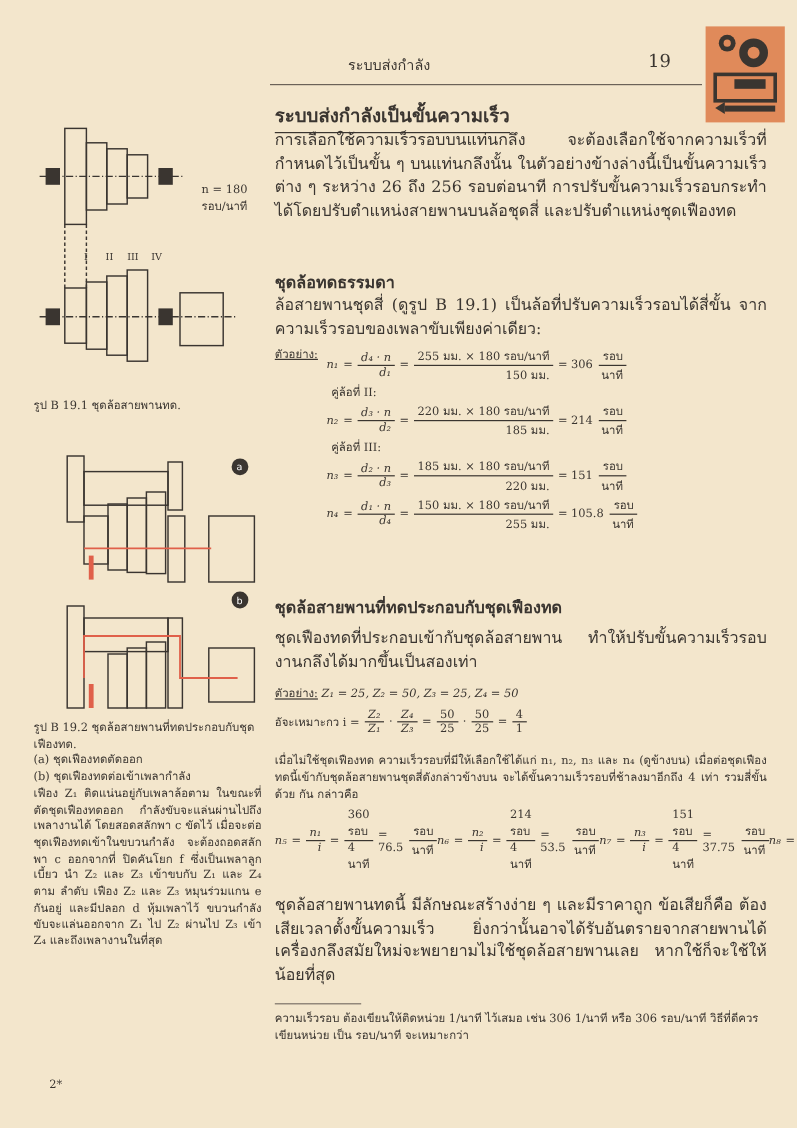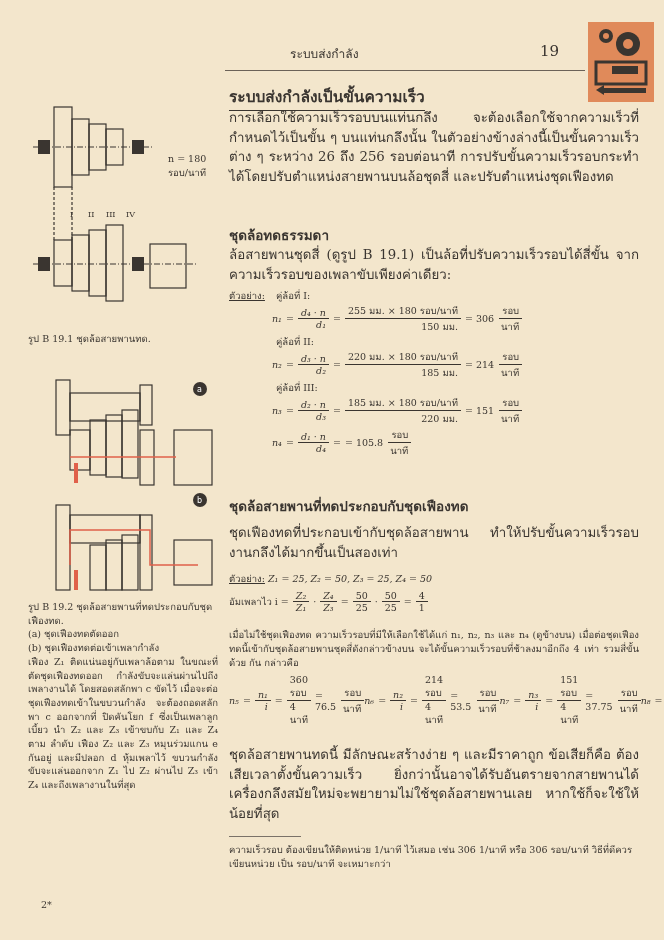--- a/index.html
+++ b/index.html
@@ -45,21 +45,20 @@
 <div class="abs title">ระบบส่งกำลังเป็นขั้นความเร็ว</div>
 <div class="abs body-text" style="top:108px">การเลือกใช้ความเร็วรอบบนแท่นกลึง จะต้องเลือกใช้จากความเร็วที่ กำหนดไว้เป็นขั้น ๆ บนแท่นกลึงนั้น ในตัวอย่างข้างล่างนี้เป็นขั้นความเร็วต่าง ๆ ระหว่าง 26 ถึง 256 รอบต่อนาที การปรับขั้นความเร็วรอบกระทำได้โดยปรับตำแหน่งสายพานบนล้อชุดสี่ และปรับตำแหน่งชุดเฟืองทด</div>
 
 <div class="abs sub" style="top:224px">ชุดล้อทดธรรมดา</div>
 <div class="abs body-text" style="top:245px">ล้อสายพานชุดสี่ (ดูรูป B 19.1) เป็นล้อที่ปรับความเร็วรอบได้สี่ขั้น จากความเร็วรอบของเพลาขับเพียงค่าเดียว:</div>
 
 <div class="abs small ul" style="left:229px;top:289px">ตัวอย่าง:</div>
 
 <div class="abs" style="left:276px;top:289px;width:360px">
   <div>
-    <div class="small">คู่ล้อที่ I:</div>
     <div class="eq" style="margin-left:-4px">
       <i>n₁</i>
         <span>=</span>
       <span class="frac">
           <i class="num">d₄ · n</i>
           <i class="den">d₁</i>
         </span>
         <span>=</span>
       <span class="frac">
           <span class="num">255 มม. × 180 รอบ/นาที</span>
@@ -116,39 +115,43 @@
   </div>
   <div style="margin-top:1px">
     <div class="eq" style="margin-left:-4px">
       <i>n₄</i>
         <span>=</span>
       <span class="frac">
           <i class="num">d₁ · n</i>
           <i class="den">d₄</i>
         </span>
         <span>=</span>
+      <span class="frac">
+          <span class="num">150 มม. × 180 รอบ/นาที</span>
+          <span class="den">255 มม.</span>
+        </span>
       <span>= 105.8</span>
       <span class="frac">
           <span class="num">รอบ</span>
           <span class="den">นาที</span>
         </span>
     </div>
   </div>
 </div>
 
 <div class="abs sub" style="top:495px">ชุดล้อสายพานที่ทดประกอบกับชุดเฟืองทด</div>
 <div class="abs body-text" style="top:523px">ชุดเฟืองทดที่ประกอบเข้ากับชุดล้อสายพาน ทำให้ปรับขั้นความเร็วรอบงานกลึงได้มากขึ้นเป็นสองเท่า</div>
 
 <div class="abs small" style="left:229px;top:572px">
   <span class="ul">ตัวอย่าง:</span>
   <i>Z₁ = 25, Z₂ = 50, Z₃ = 25, Z₄ = 50</i>
 </div>
 
 <div class="abs eq" style="left:229px;top:590px">
-  <span>อัมเพลาไว i =</span>
+  <span>อัจะเหมาะกว i =</span>
   <span class="frac">
       <i class="num">Z₂</i>
       <i class="den">Z₁</i>
     </span>
     <span>·</span>
   <span class="frac">
       <i class="num">Z₄</i>
       <i class="den">Z₃</i>
     </span>
     <span>=</span>

